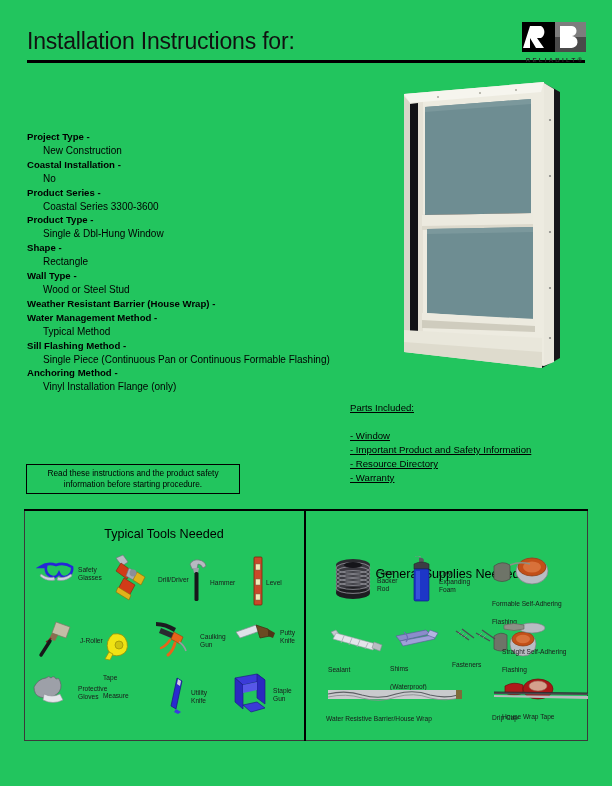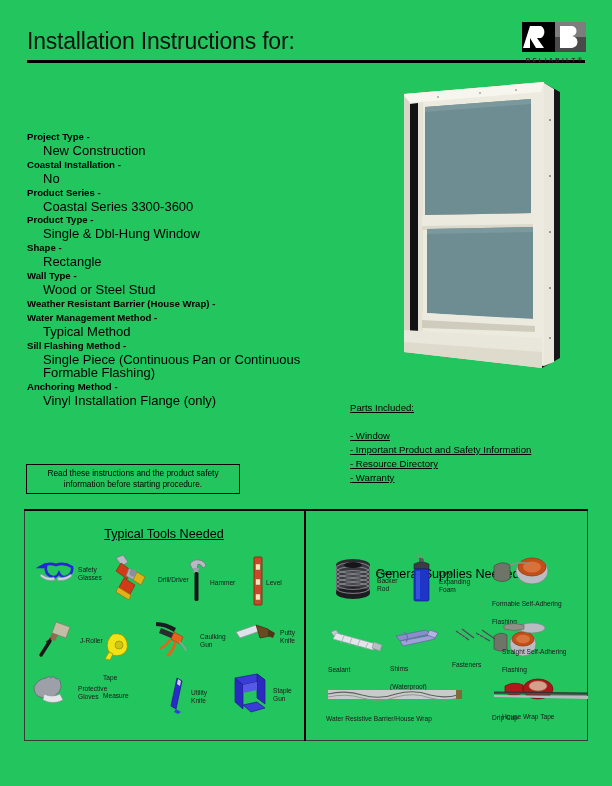--- a/index.html
+++ b/index.html
@@ -75,21 +75,21 @@
     margin-top: 48px;
   }
   .spec-item { margin-bottom: 0px; }
   .spec-label {
     font-size: 9.6px;
     font-weight: bold;
     line-height: 13.9px;
     white-space: nowrap;
   }
   .spec-value {
-    font-size: 13px;
+    font-size: 10px;
     line-height: 13.9px;
     padding-left: 16px;
   }
 
   
   .window-art {
     position: absolute;
     left: 392px;
     top: 80px;
     width: 182px;
@@ -160,21 +160,21 @@
     width: 2.4px;
     height: 232px;
     background: #000;
   }
   .panel-head {
     position: absolute;
     font-size: 12.6px;
     text-align: center;
     white-space: nowrap;
   }
-  .panel-head.left  { left: 24px;  top: 527px; width: 280px; text-decoration: underline; }
+  .panel-head.left  { left: 24px;  top: 527px; width: 280px; }
   .panel-head.right { left: 307px; top: 527px; width: 281px; margin-top: 40px; }
   .item-caption {
     font-size: 6.6px;
     line-height: 7.8px;
     color: #1a1a1a;
     white-space: pre-line;
   }
   .item-icon {
     display: block;
     margin: 0 auto;

